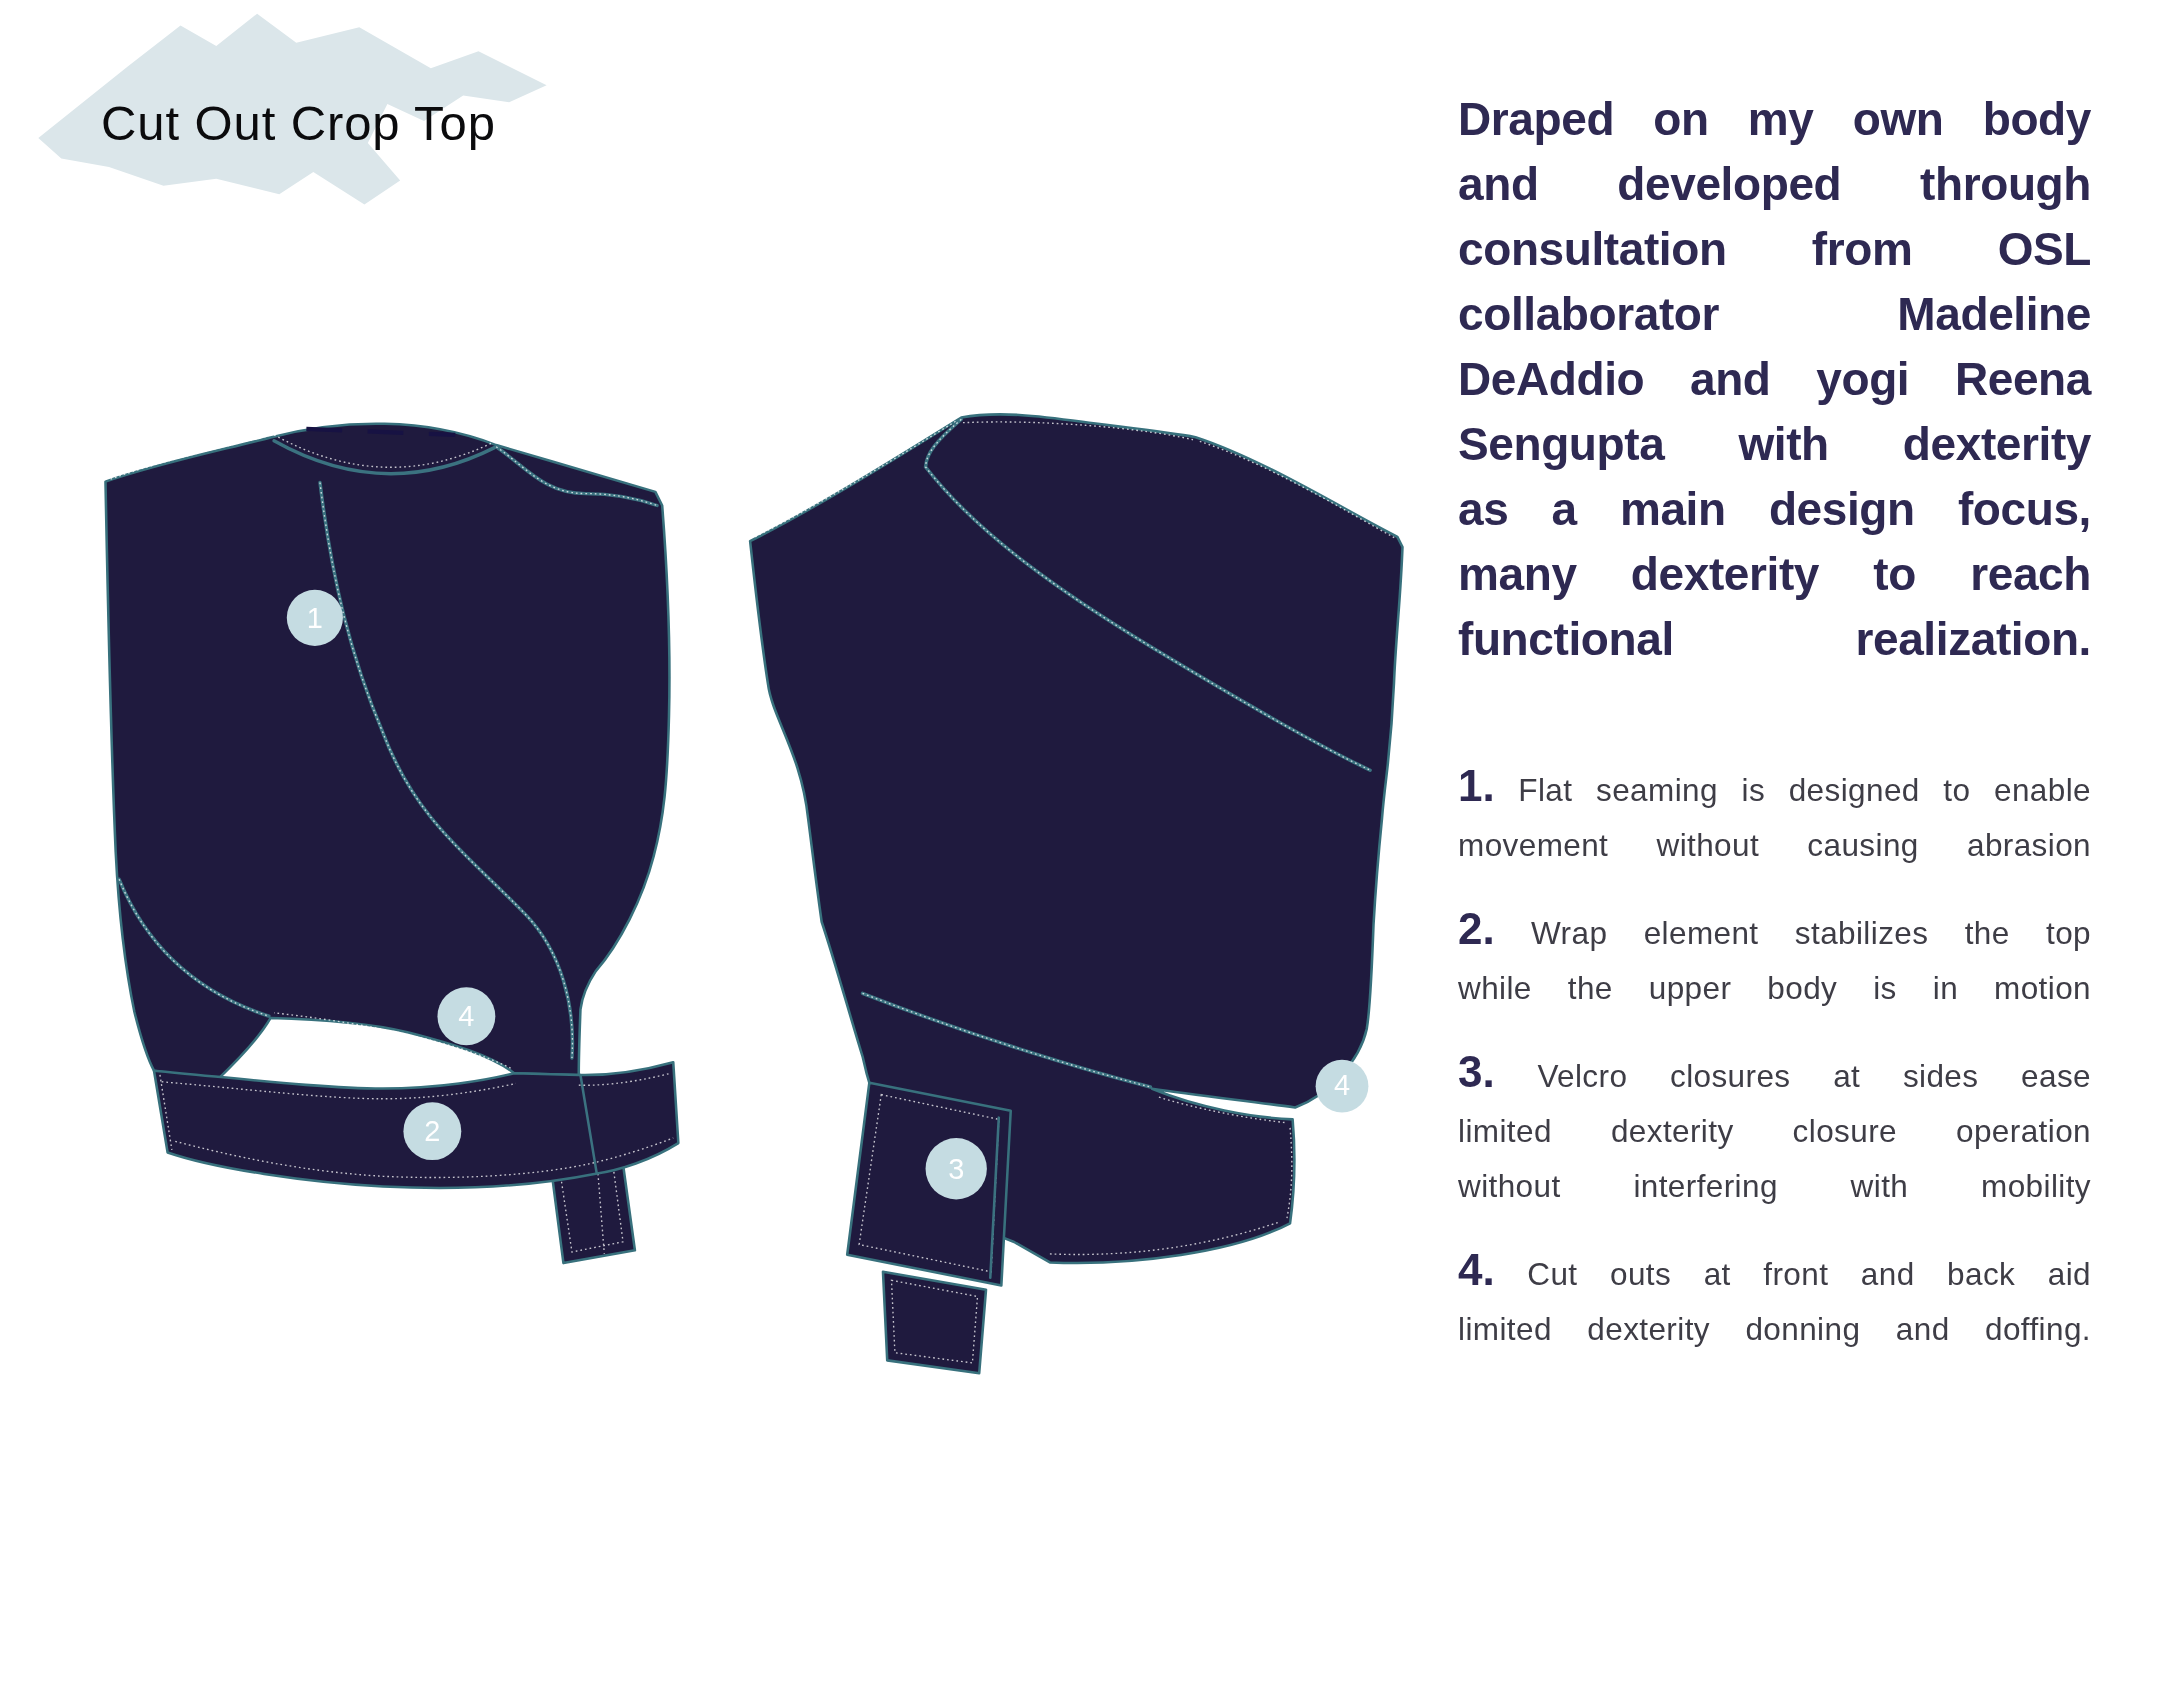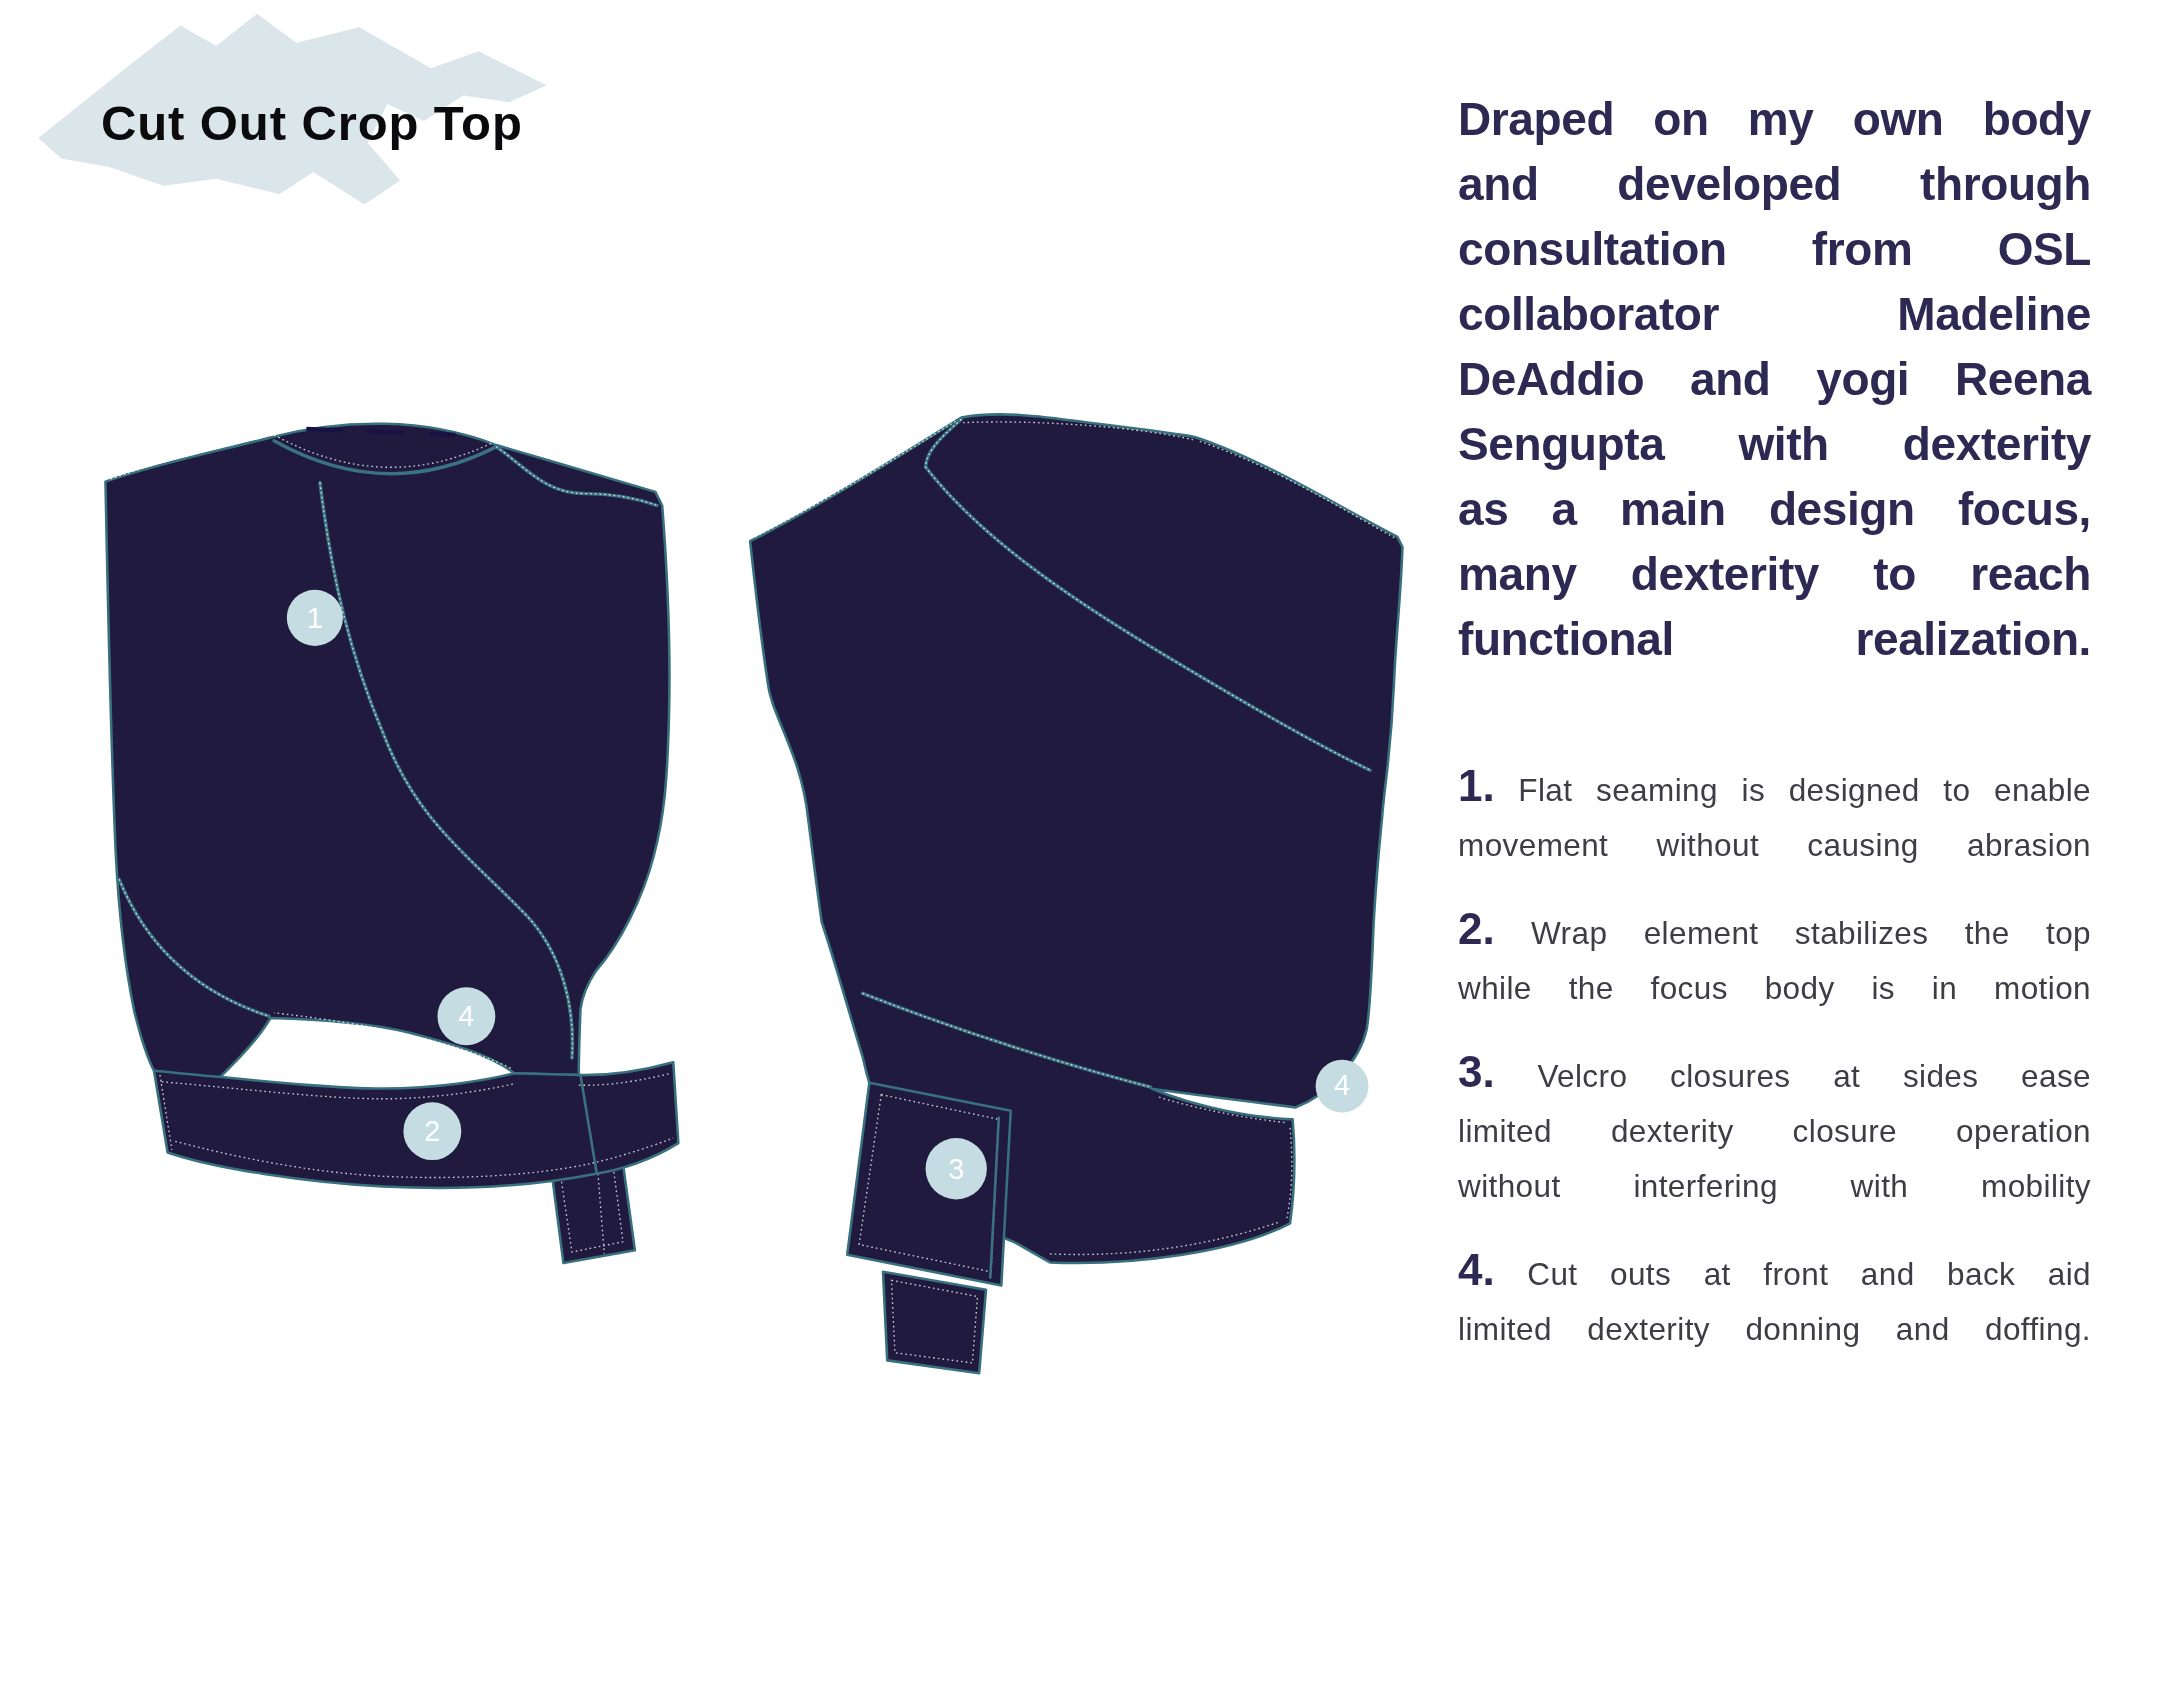--- a/index.html
+++ b/index.html
@@ -5,21 +5,21 @@
   html,body{margin:0;padding:0;}
   body{
     width:2181px;height:1685px;position:relative;background:#ffffff;
     font-family:"Liberation Sans", sans-serif;overflow:hidden;
   }
   
   .blob-svg{position:absolute;left:0;top:0;width:596px;height:230px;}
   .blob{fill:#dbe6ea;}
   .page-title{
     position:absolute;left:101px;top:95px;
-    font-size:49px;font-weight:700;letter-spacing:0.9px;color:#0b0b0d;
+    font-size:49px;font-weight:400;letter-spacing:0.9px;color:#0b0b0d;
     white-space:nowrap;
   }
   
   .intro{
     position:absolute;left:1458px;top:87px;width:633px;
     font-size:46px;line-height:65px;font-weight:700;letter-spacing:-0.4px;
     color:#2e2952;
   }
   .intro .line{text-align:justify;text-align-last:justify;}
   .items{position:absolute;left:1458px;top:758px;width:633px;}
@@ -188,21 +188,21 @@
   <div class="line">functional realization.</div>
 </div>
 
 <div class="items">
   <div class="item">
     <div class="iline"><span class="inum">1.</span> <span>Flat seaming is designed to enable</span></div>
     <div class="iline">movement without causing abrasion</div>
   </div>
   <div class="item">
     <div class="iline"><span class="inum">2.</span> <span>Wrap element stabilizes the top</span></div>
-    <div class="iline">while the focus body is in motion</div>
+    <div class="iline">while the upper body is in motion</div>
   </div>
   <div class="item">
     <div class="iline"><span class="inum">3.</span> <span>Velcro closures at sides ease</span></div>
     <div class="iline">limited dexterity closure operation</div>
     <div class="iline">without interfering with mobility</div>
   </div>
   <div class="item">
     <div class="iline"><span class="inum">4.</span> <span>Cut outs at front and back aid</span></div>
     <div class="iline">limited dexterity donning and doffing.</div>
   </div>

